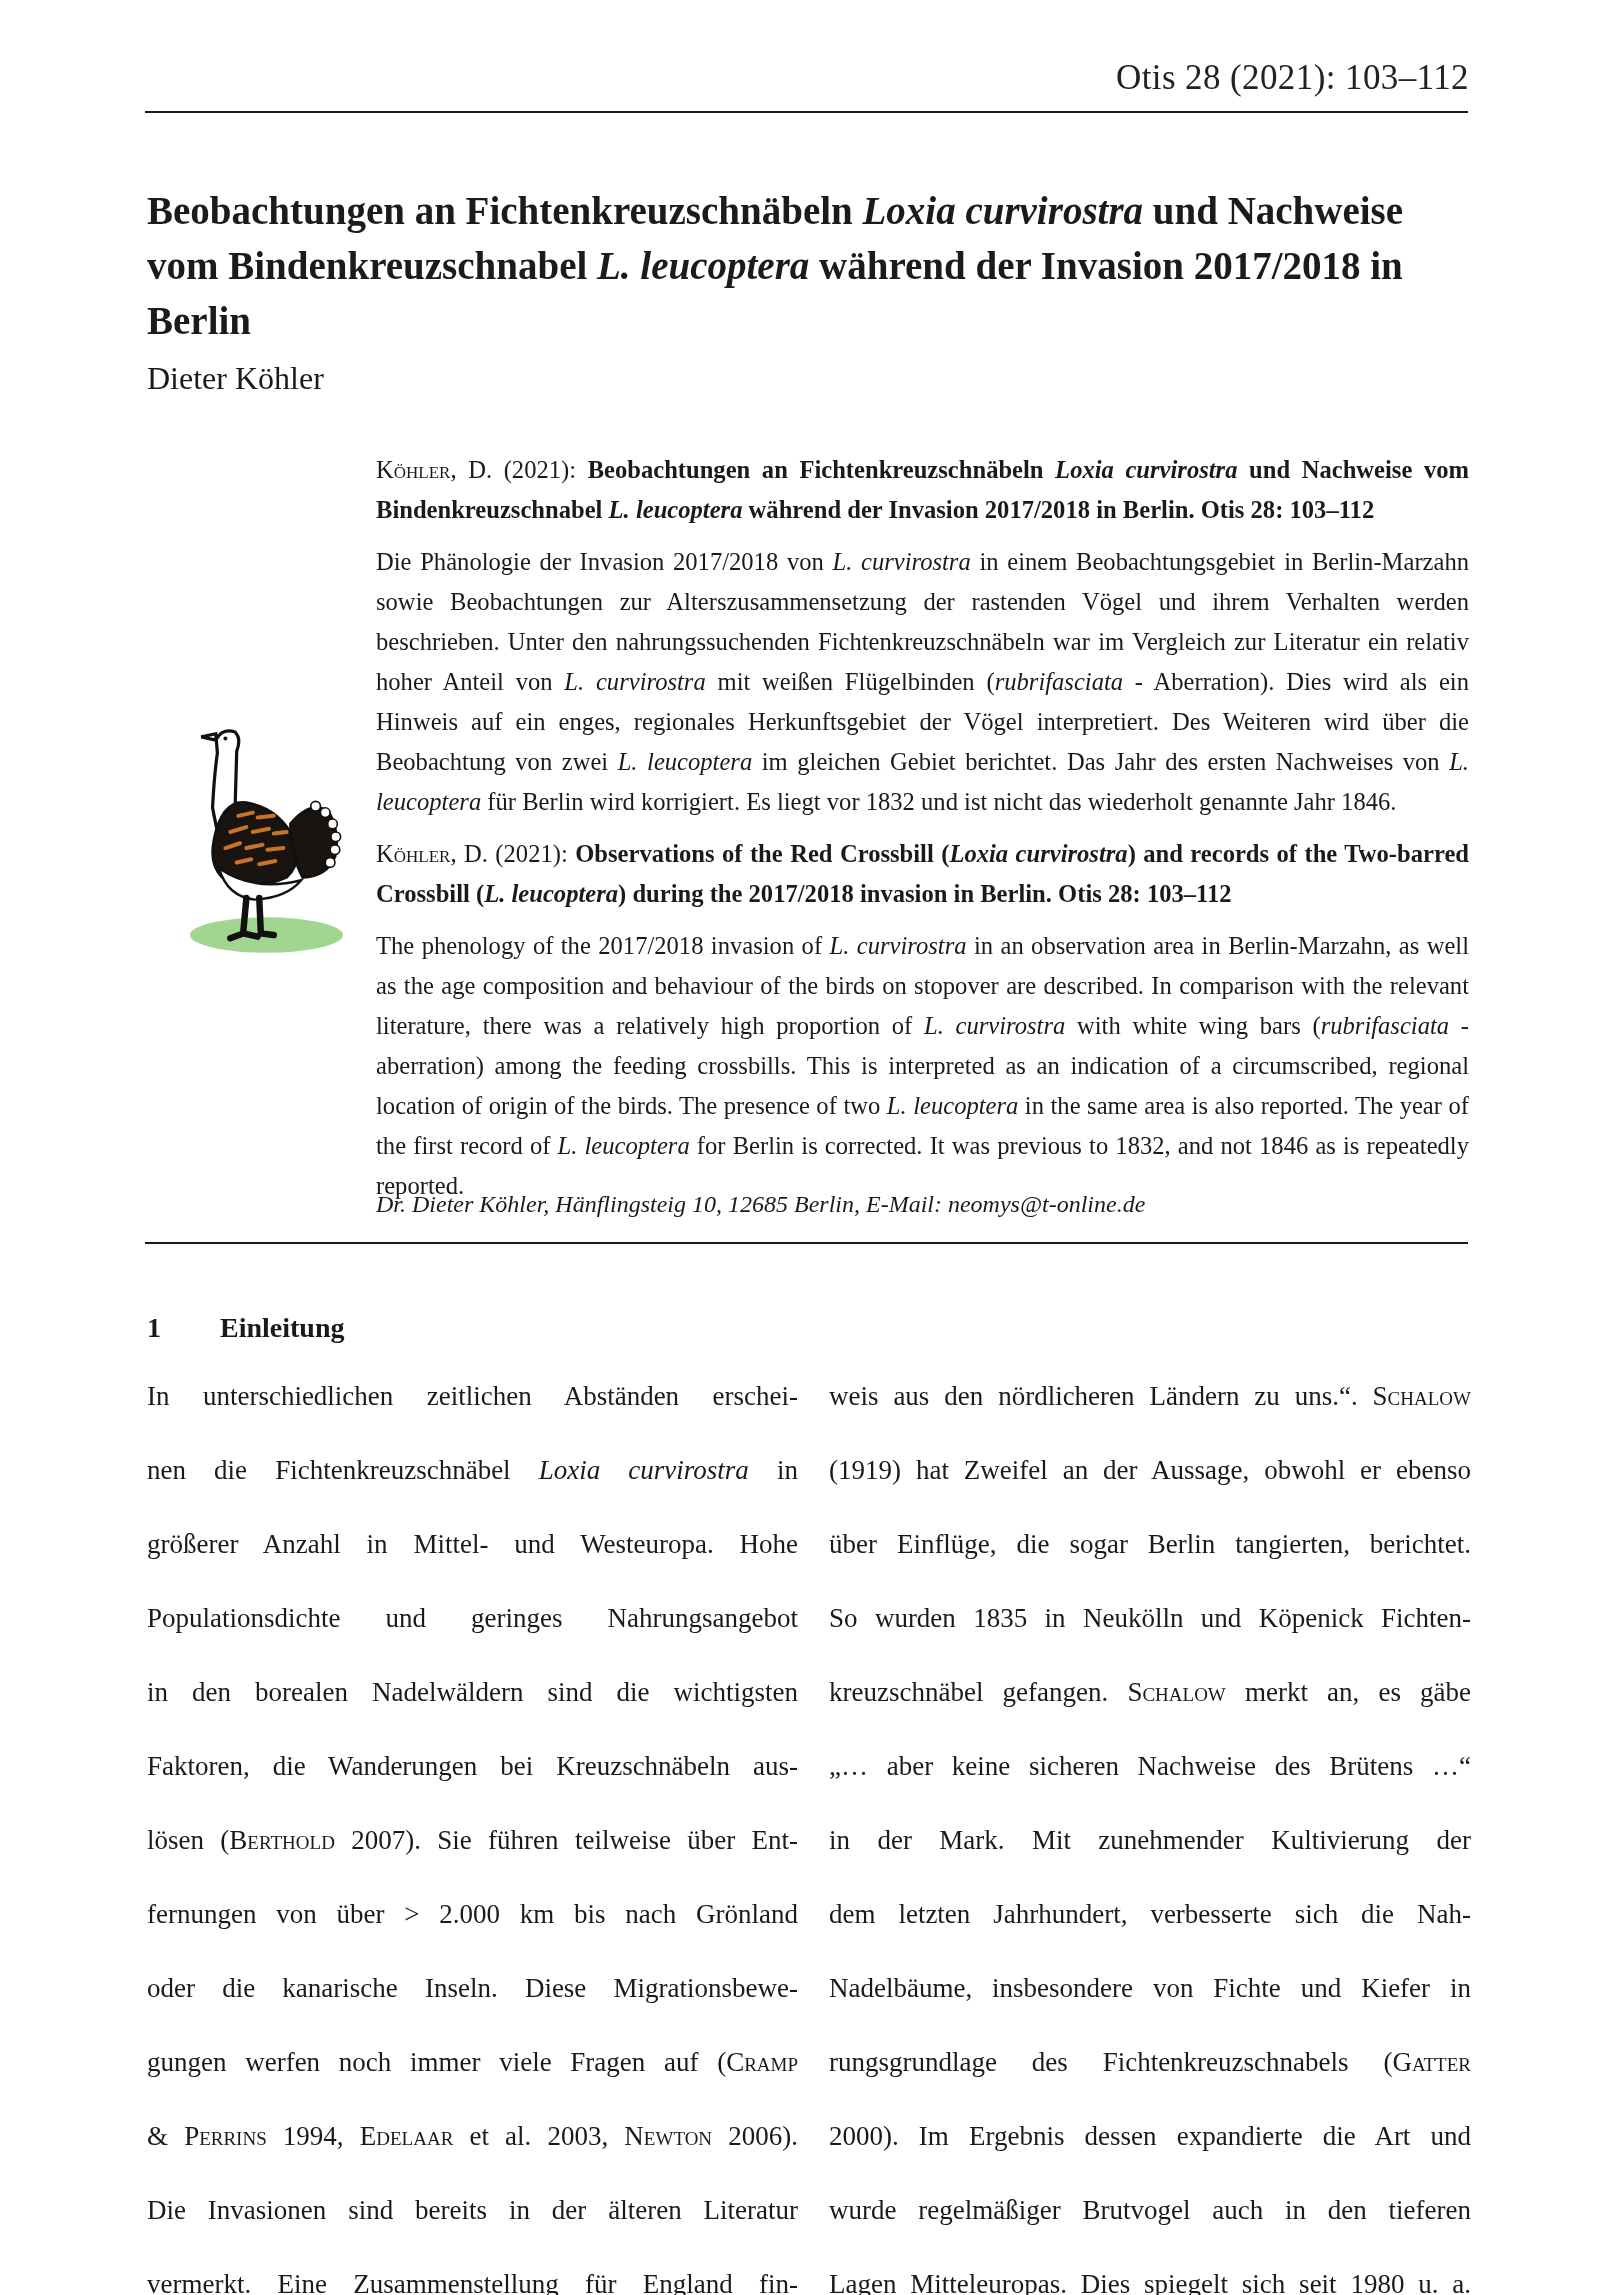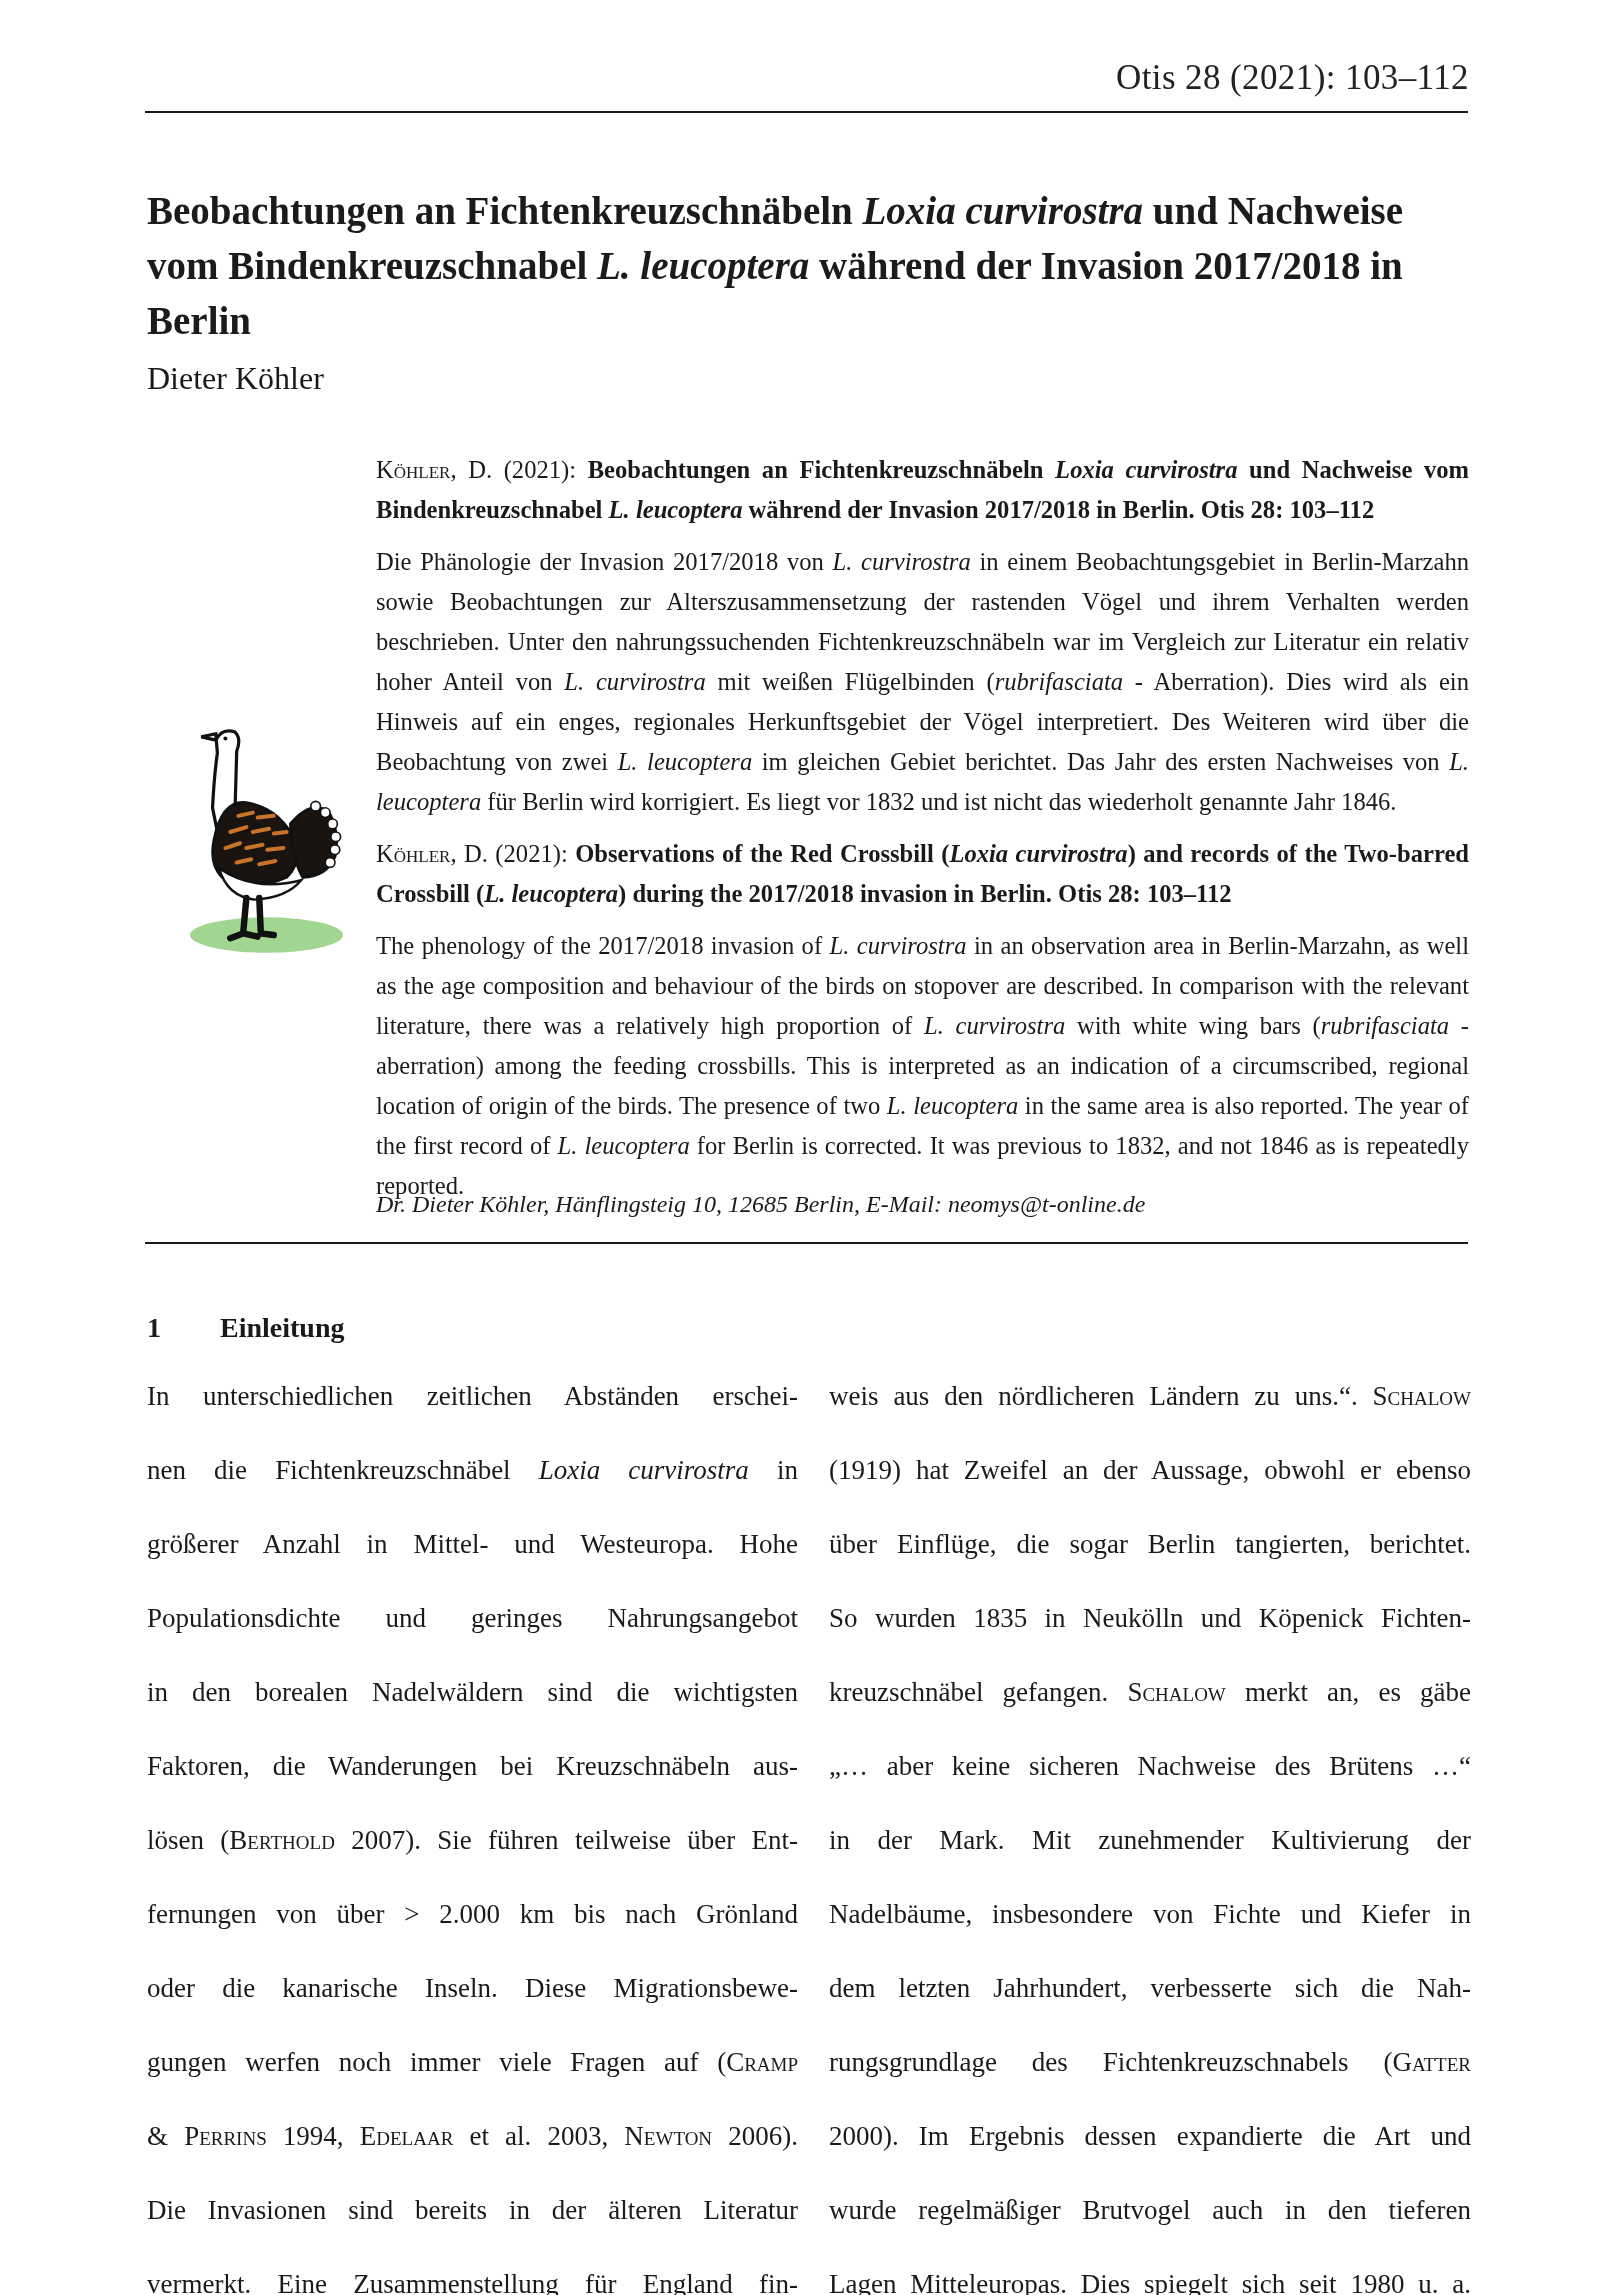--- a/index.html
+++ b/index.html
@@ -101,20 +101,20 @@
     <p><span>vermerkt. Eine Zusammenstellung für England fin-</span></p>
   </div>
 <div class="abs col col-right">
     <p><span>weis aus den nördlicheren Ländern zu uns.“. </span><span class="sc">Schalow</span></p>
     <p><span>(1919) hat Zweifel an der Aussage, obwohl er ebenso</span></p>
     <p><span>über Einflüge, die sogar Berlin tangierten, berichtet.</span></p>
     <p><span>So wurden 1835 in Neukölln und Köpenick Fichten-</span></p>
     <p><span>kreuzschnäbel gefangen. </span><span class="sc">Schalow</span><span> merkt an, es gäbe</span></p>
     <p><span>„… aber keine sicheren Nachweise des Brütens …“</span></p>
     <p><span>in der Mark. Mit zunehmender Kultivierung der</span></p>
+    <p><span>dem letzten Jahrhundert, verbesserte sich die Nah-</span></p>
     <p><span>Nadelbäume, insbesondere von Fichte und Kiefer in</span></p>
-    <p><span>dem letzten Jahrhundert, verbesserte sich die Nah-</span></p>
     <p><span>rungsgrundlage des Fichtenkreuzschnabels (</span><span class="sc">Gatter</span></p>
     <p><span>2000). Im Ergebnis dessen expandierte die Art und</span></p>
     <p><span>wurde regelmäßiger Brutvogel auch in den tieferen</span></p>
     <p><span>Lagen Mitteleuropas. Dies spiegelt sich seit 1980 u. a.</span></p>
   </div>
 
 
 </body></html>

